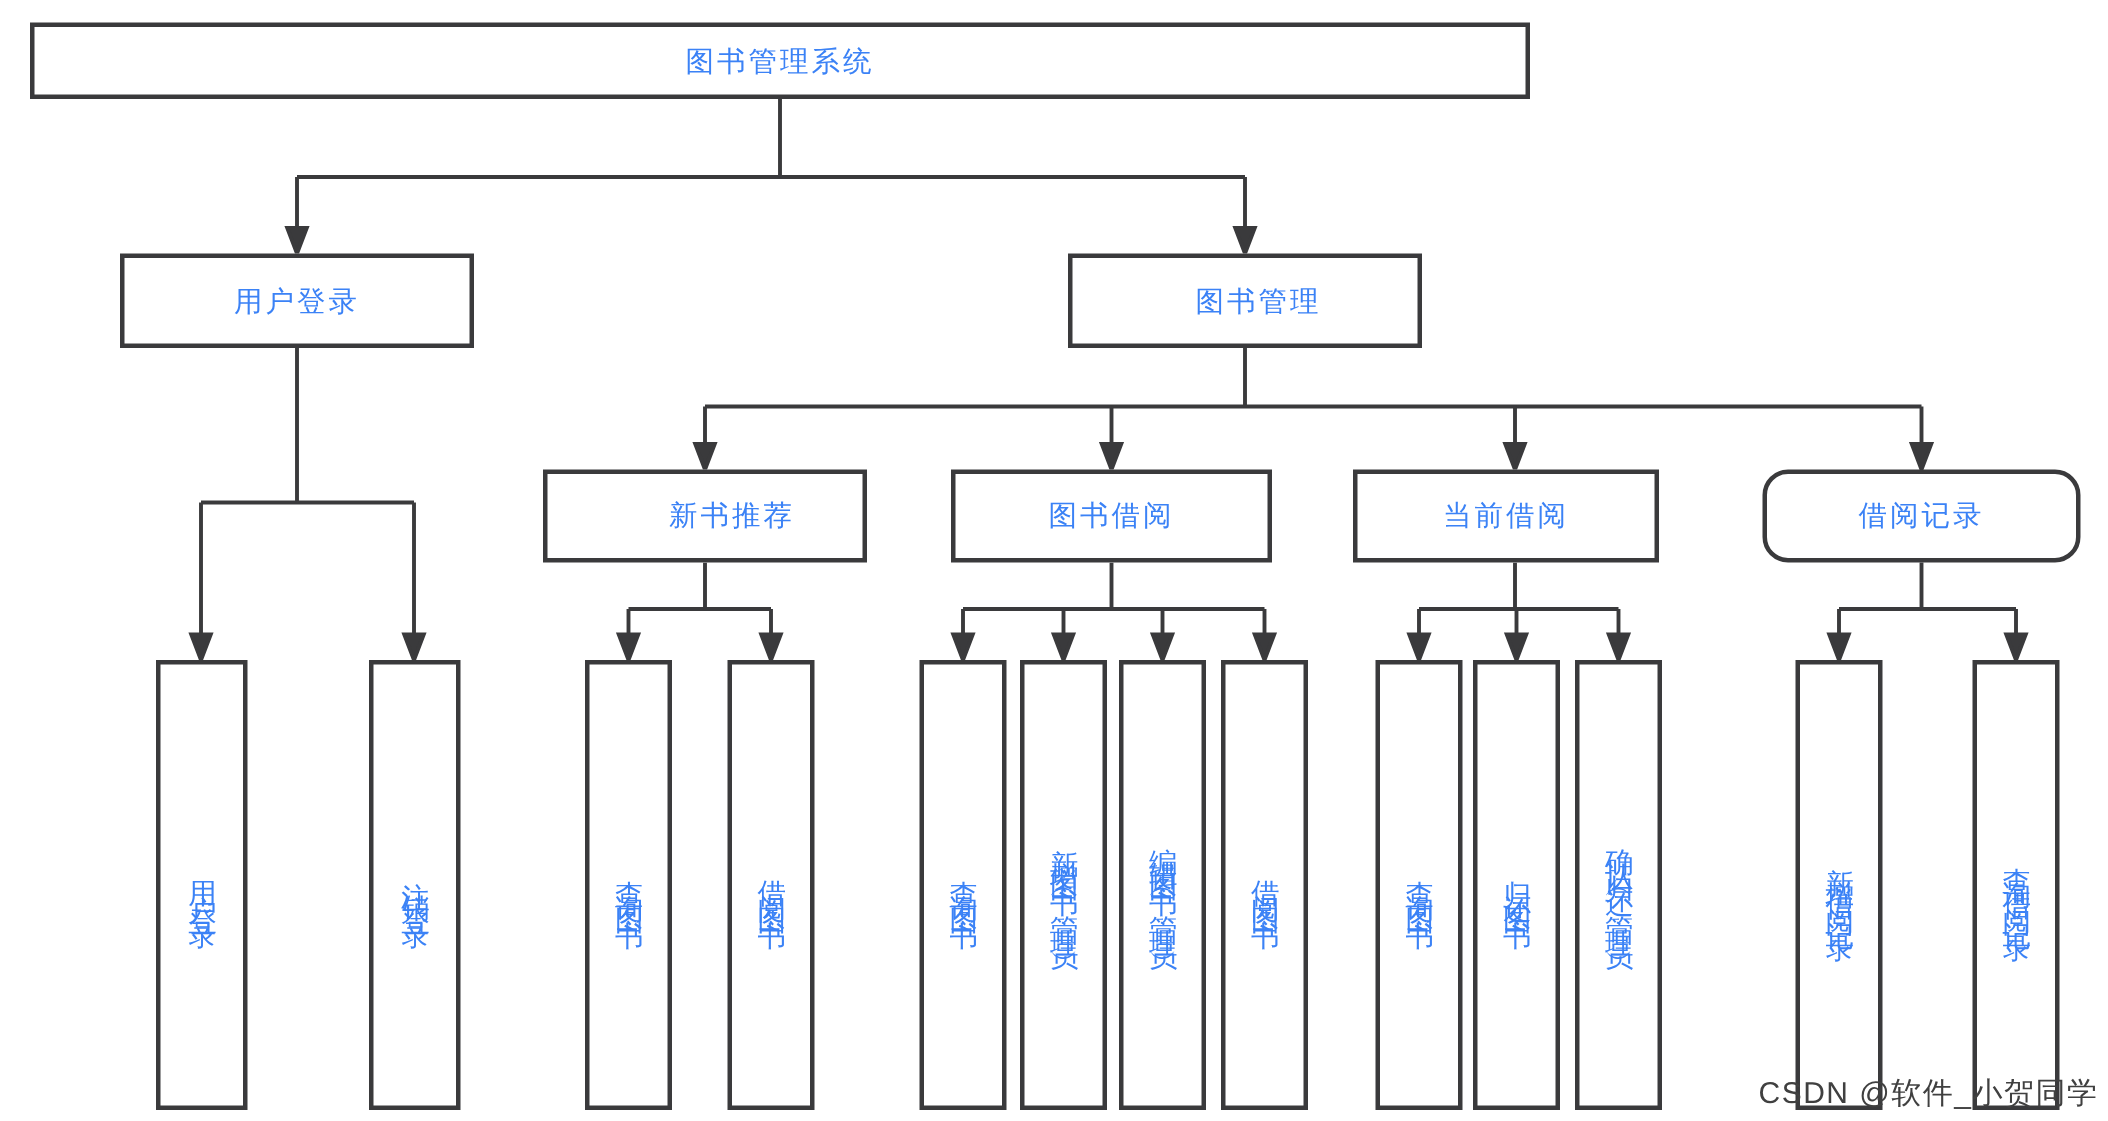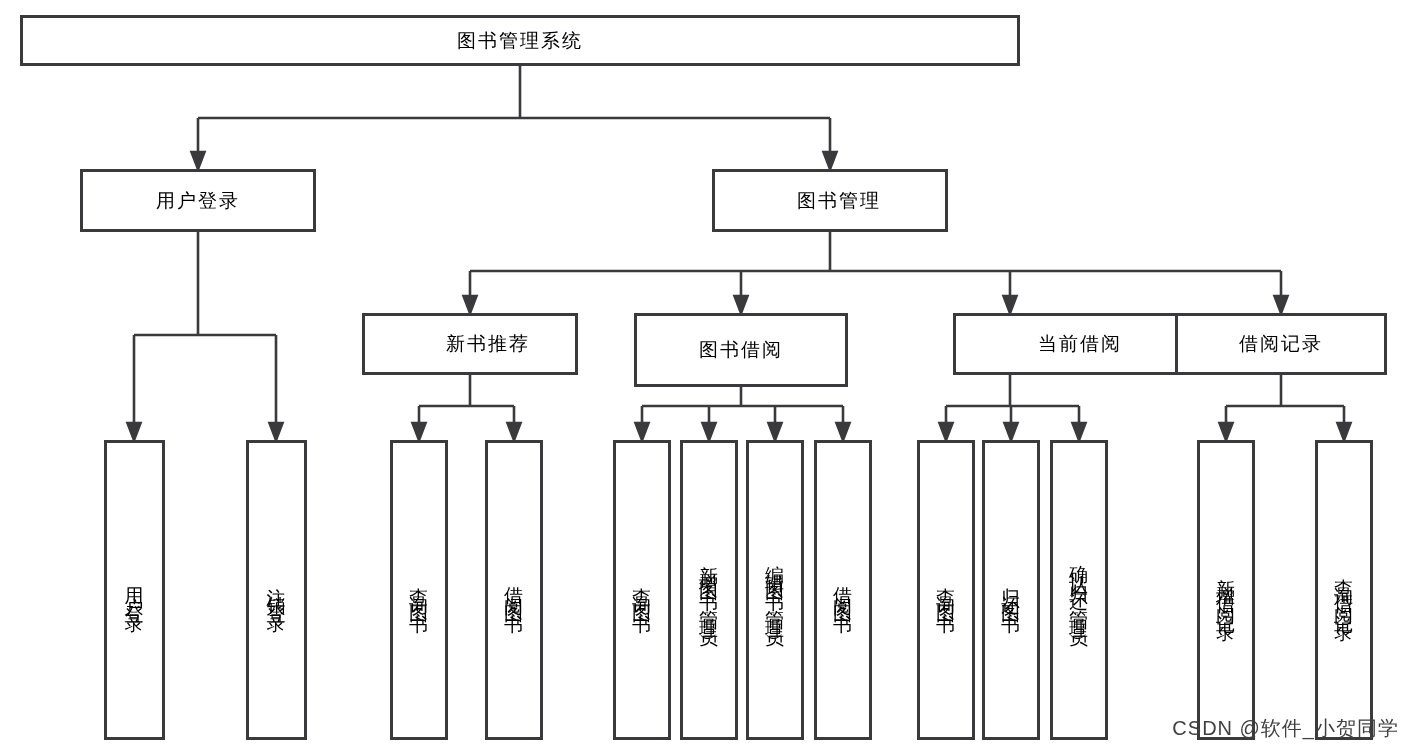--- a/index.html
+++ b/index.html
@@ -21,21 +21,21 @@
     position: absolute;
     left: 0; top: 0;
     width: 1405px; height: 747px;
     z-index: 1;
   }
   .box {
     position: absolute;
     box-sizing: border-box;
     background: #ffffff;
     border: 3px solid #3a3a3c;
-    color: #000000;
+    color: #3b82f6;
     display: flex;
     align-items: center;
     justify-content: center;
     z-index: 2;
   }
   .hbox {
     font-size: 19px;
     letter-spacing: 2px;
     white-space: nowrap;
   }
@@ -46,23 +46,23 @@
     letter-spacing: 9px;
     line-height: 1;
   }
   
   .n-root     { left: 20px;   top: 15px;  width: 1000px; height: 51px; }
   
   .n-login    { left: 80px;   top: 169px; width: 236px;  height: 63px; }
   .n-manage   { left: 712px;  top: 169px; width: 236px;  height: 63px; padding-left: 18px; }
   
   .n-recommend{ left: 362px;  top: 313px; width: 216px;  height: 62px; padding-left: 36px; }
-  .n-borrow   { left: 634px;  top: 313px; width: 214px;  height: 74px; }
-  .n-current  { left: 953px;  top: 313px; width: 254px;  height: 62px; }
-  .n-records  { left: 1175px; top: 313px; width: 212px;  height: 62px; }
+  .n-borrow   { left: 634px;  top: 313px; width: 214px;  height: 62px; }
+  .n-current  { left: 902px;  top: 313px; width: 204px;  height: 62px; }
+  .n-records  { left: 1175px; top: 313px; width: 212px;  height: 62px; border-radius: 17px; }
   
   .leaf { top: 440px; height: 300px; width: 58px; }
   .n-ul1 { left: 104px;  width: 61px; }
   .n-ul2 { left: 246px;  width: 61px; }
   .n-nb1 { left: 390px; }
   .n-nb2 { left: 485px; }
   .n-bb1 { left: 613px; }
   .n-bb2 { left: 680px; }
   .n-bb3 { left: 746px; }
   .n-bb4 { left: 814px; }

